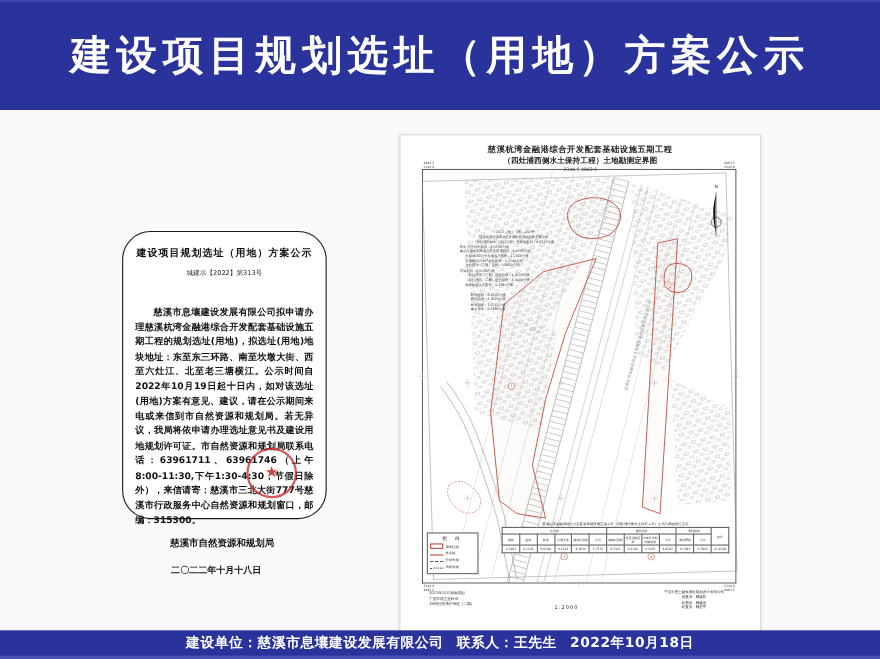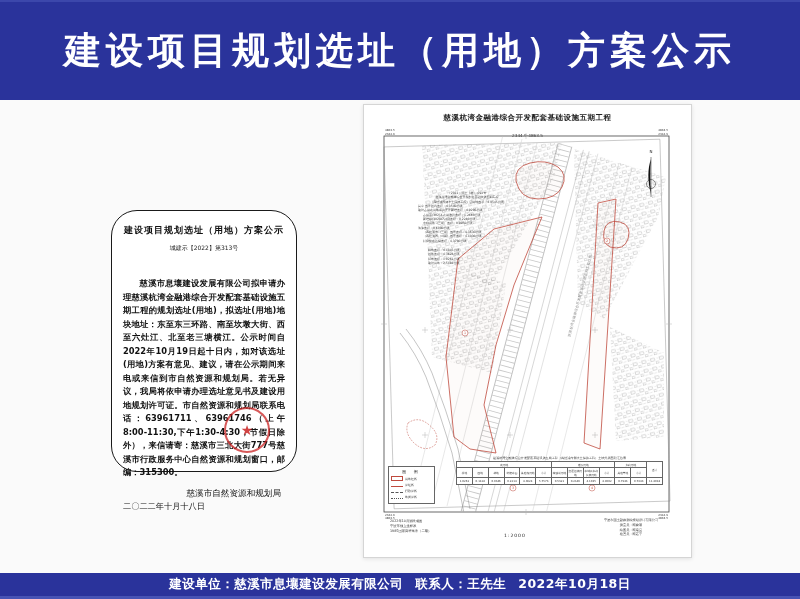--- a/index.html
+++ b/index.html
@@ -13,27 +13,27 @@
   
   .main{position:absolute;top:100px;left:0;right:0;height:473px;background:#fafafa}
   
   .notice-card{position:absolute;left:111px;top:110px;width:186px;height:262px;background:#fff;
                border:1.5px solid #1a1a1a;border-radius:26px;box-sizing:border-box;
                padding:13px 11px 8px 11px}
   .n-title{text-align:center;font-size:9px;font-weight:bold;letter-spacing:1px;color:#111}
   .n-docno{text-align:center;font-size:6px;margin-top:7px;color:#222}
   .n-body{margin:24px 0 0 0;font-size:8.3px;line-height:1.63;text-align:justify;text-indent:2em;
           font-weight:600;color:#111}
-  .n-issuer{margin-top:8px;text-align:right;padding-right:4px;font-size:8.6px;font-weight:normal;color:#111}
-  .n-date{margin-top:1px;text-align:left;padding-right:15px;font-size:8.2px;font-weight:400;color:#111}
+  .n-issuer{margin-top:8px;text-align:center;padding-right:4px;font-size:8.6px;font-weight:bold;color:#111}
+  .n-date{margin-top:13px;text-align:center;padding-right:15px;font-size:8.2px;font-weight:700;color:#111}
   .seal{position:absolute;left:112px;top:196px;width:42px;height:42px;border:2.2px solid rgba(201,34,34,.75);
         border-radius:50%;display:flex;align-items:center;justify-content:center;background:transparent}
   .seal-star{color:rgba(201,34,34,.85);font-size:14px;line-height:1}
   
-  .map-page{position:absolute;left:363px;top:4px;width:327px;height:452px;background:#fff;
+  .map-page{position:absolute;left:363px;top:22px;width:327px;height:452px;background:#fff;
             border:1px solid #d5d5d5;box-shadow:0 1px 4px rgba(0,0,0,.10)}
   .m-title1{position:absolute;top:8px;left:0;right:0;text-align:center;font-size:7.5px;
             font-weight:bold;color:#222;letter-spacing:.5px;white-space:nowrap}
   .m-title2{position:absolute;top:18px;left:0;right:0;text-align:center;font-size:7px;
             font-weight:bold;color:#222;white-space:nowrap}
   .m-title3{position:absolute;top:27.5px;left:0;right:0;text-align:center;font-size:4.2px;color:#333}
   .m-svg{position:absolute;left:0;top:0;width:327px;height:452px}
   .m-ann{position:absolute;font-size:3px;line-height:1.45;color:#454545}
   #ann1{left:42px;top:86px;width:122px}
   #ann2{left:64px;top:143px;width:72px}
@@ -81,20 +81,21 @@
     <p class="n-body">慈溪市息壤建设发展有限公司拟申请办理慈溪杭湾金融港综合开发配套基础设施五期工程的规划选址(用地)，拟选址(用地)地块地址：东至东三环路、南至坎墩大街、西至六灶江、北至老三塘横江。公示时间自2022年10月19日起十日内，如对该选址(用地)方案有意见、建议，请在公示期间来电或来信到市自然资源和规划局。若无异议，我局将依申请办理选址意见书及建设用地规划许可证。市自然资源和规划局联系电话：63961711、63961746（上午8:00-11:30,下午1:30-4:30，节假日除外），来信请寄：慈溪市三北大街777号慈溪市行政服务中心自然资源和规划窗口，邮编：315300。</p>
     <div class="n-issuer">慈溪市自然资源和规划局</div>
     <div class="n-date">二〇二二年十月十八日</div>
     <div class="seal">
       <span class="seal-star">★</span>
     </div>
   </div>
 
   <div class="map-page">
     <div class="m-title1">慈溪杭湾金融港综合开发配套基础设施五期工程</div>
+    <div class="m-title2">（四灶浦西侧水土保持工程）土地勘测定界图</div>
     <div class="m-title3">2344.9-4863.5</div>
 
     <svg class="m-svg" viewBox="0 0 327 452">
       <defs>
         <pattern id="bldg" width="9" height="9" patternUnits="userSpaceOnUse" patternTransform="rotate(-14)">
           <rect x="0.6" y="0.9" width="3.6" height="2.4" fill="none" stroke="#a3a3a3" stroke-width="0.45"></rect>
           <rect x="5.2" y="4.8" width="2.8" height="2" fill="none" stroke="#ababab" stroke-width="0.4"></rect>
           <path d="M0.5 6.8 L3.6 6.3 M6.6 1.2 L8.4 1.8" stroke="#b8b8b8" stroke-width="0.35" fill="none"></path>
         </pattern>
         <clipPath id="fc">

